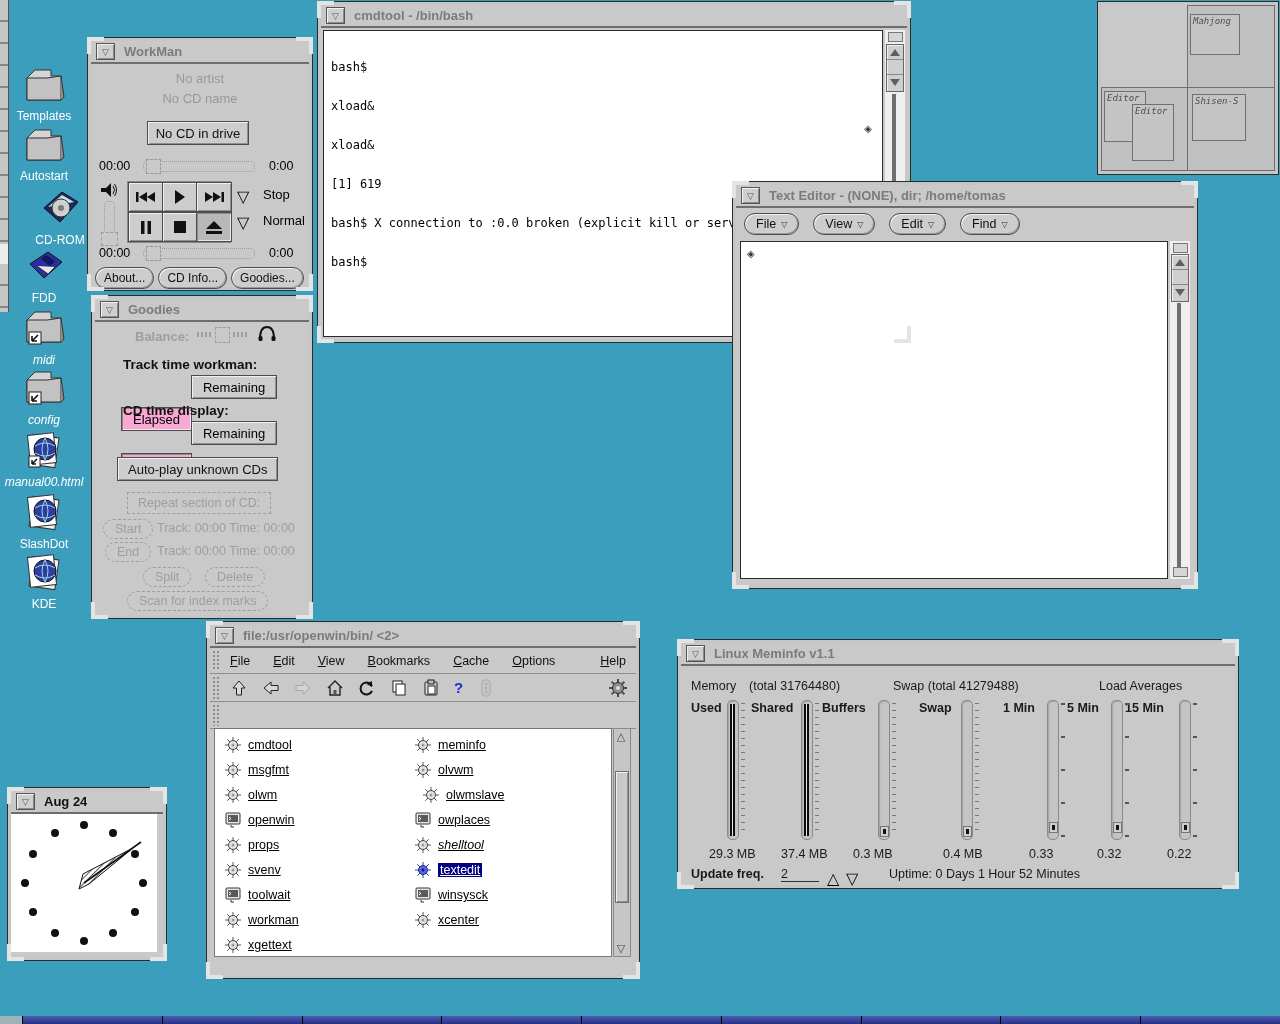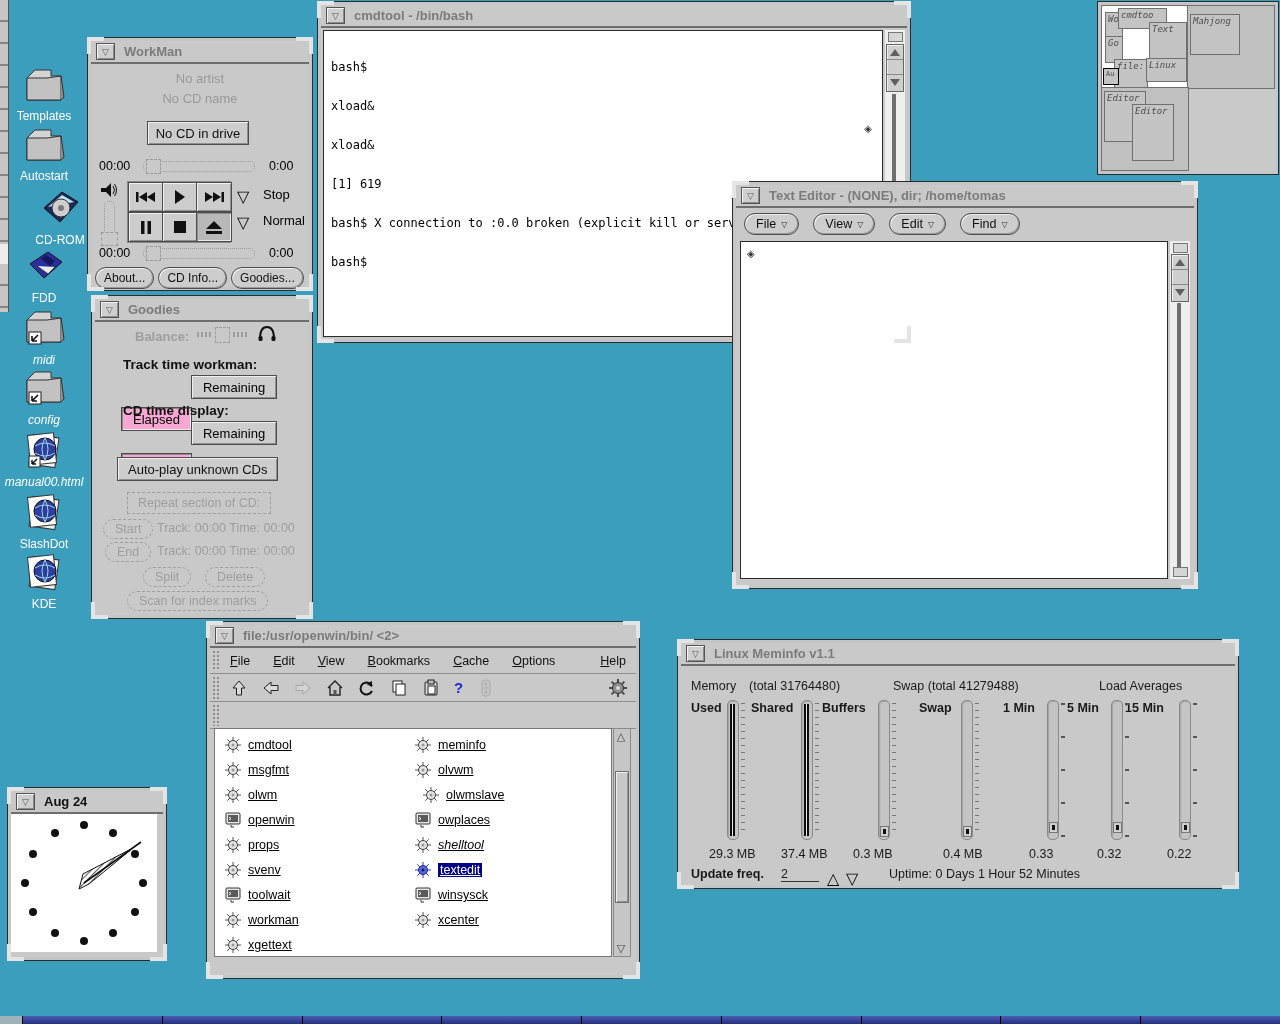--- a/index.html
+++ b/index.html
@@ -793,35 +793,29 @@
         <circle cx="14" cy="69" r="4"></circle>
           <circle cx="22" cy="40" r="4"></circle>
           <circle cx="44" cy="19" r="4"></circle>
       </g>
       <polygon points="68,75 72,60 122,34 78,70" fill="url(#hatch)" stroke="#111" stroke-width="1"></polygon>
       <line x1="73" y1="69" x2="130" y2="28" stroke="#111" stroke-width="1.6"></line>
     </svg>
   </div>
 
   <div class="win" style="left:1098px;top:2px;width:174px;height:166px;">
-    <div class="pcell active" style="left:0;top:0;">
-      <div class="pwin" style="left:3px;top:6px;width:14px;height:42px;">Wo</div>
-      <div class="pwin" style="left:16px;top:2px;width:45px;height:18px;">cmdtoo</div>
-      <div class="pwin" style="left:47px;top:16px;width:34px;height:36px;">Text</div>
-      <div class="pwin" style="left:3px;top:30px;width:14px;height:24px;">Go</div>
-      <div class="pwin" style="left:12px;top:53px;width:30px;height:26px;">file:</div>
-      <div class="pwin" style="left:44px;top:52px;width:37px;height:21px;">Linux</div>
-      <div class="pwin" style="left:1px;top:62px;width:12px;height:14px;border:1px solid #000;font-size:7px;font-style:normal;">Au</div>
-    </div>
     <div class="pcell" style="left:86px;top:0;">
       <div class="pwin" style="left:2px;top:8px;width:46px;height:38px;">Mahjong</div>
     </div>
     <div class="pcell" style="left:0;top:82px;">
       <div class="pwin" style="left:2px;top:3px;width:38px;height:48px;">Editor</div>
       <div class="pwin" style="left:30px;top:16px;width:38px;height:54px;">Editor</div>
+    </div>
+    <div class="pcell" style="left:86px;top:82px;">
+      <div class="pwin" style="left:4px;top:6px;width:50px;height:44px;">Shisen-S</div>
     </div>
   </div>
 
   <div id="taskbar">
     <div class="seg seg0"></div>
     <div class="seg"></div>
     <div class="seg"></div>
     <div class="seg"></div>
     <div class="seg"></div>
     <div class="seg"></div>

